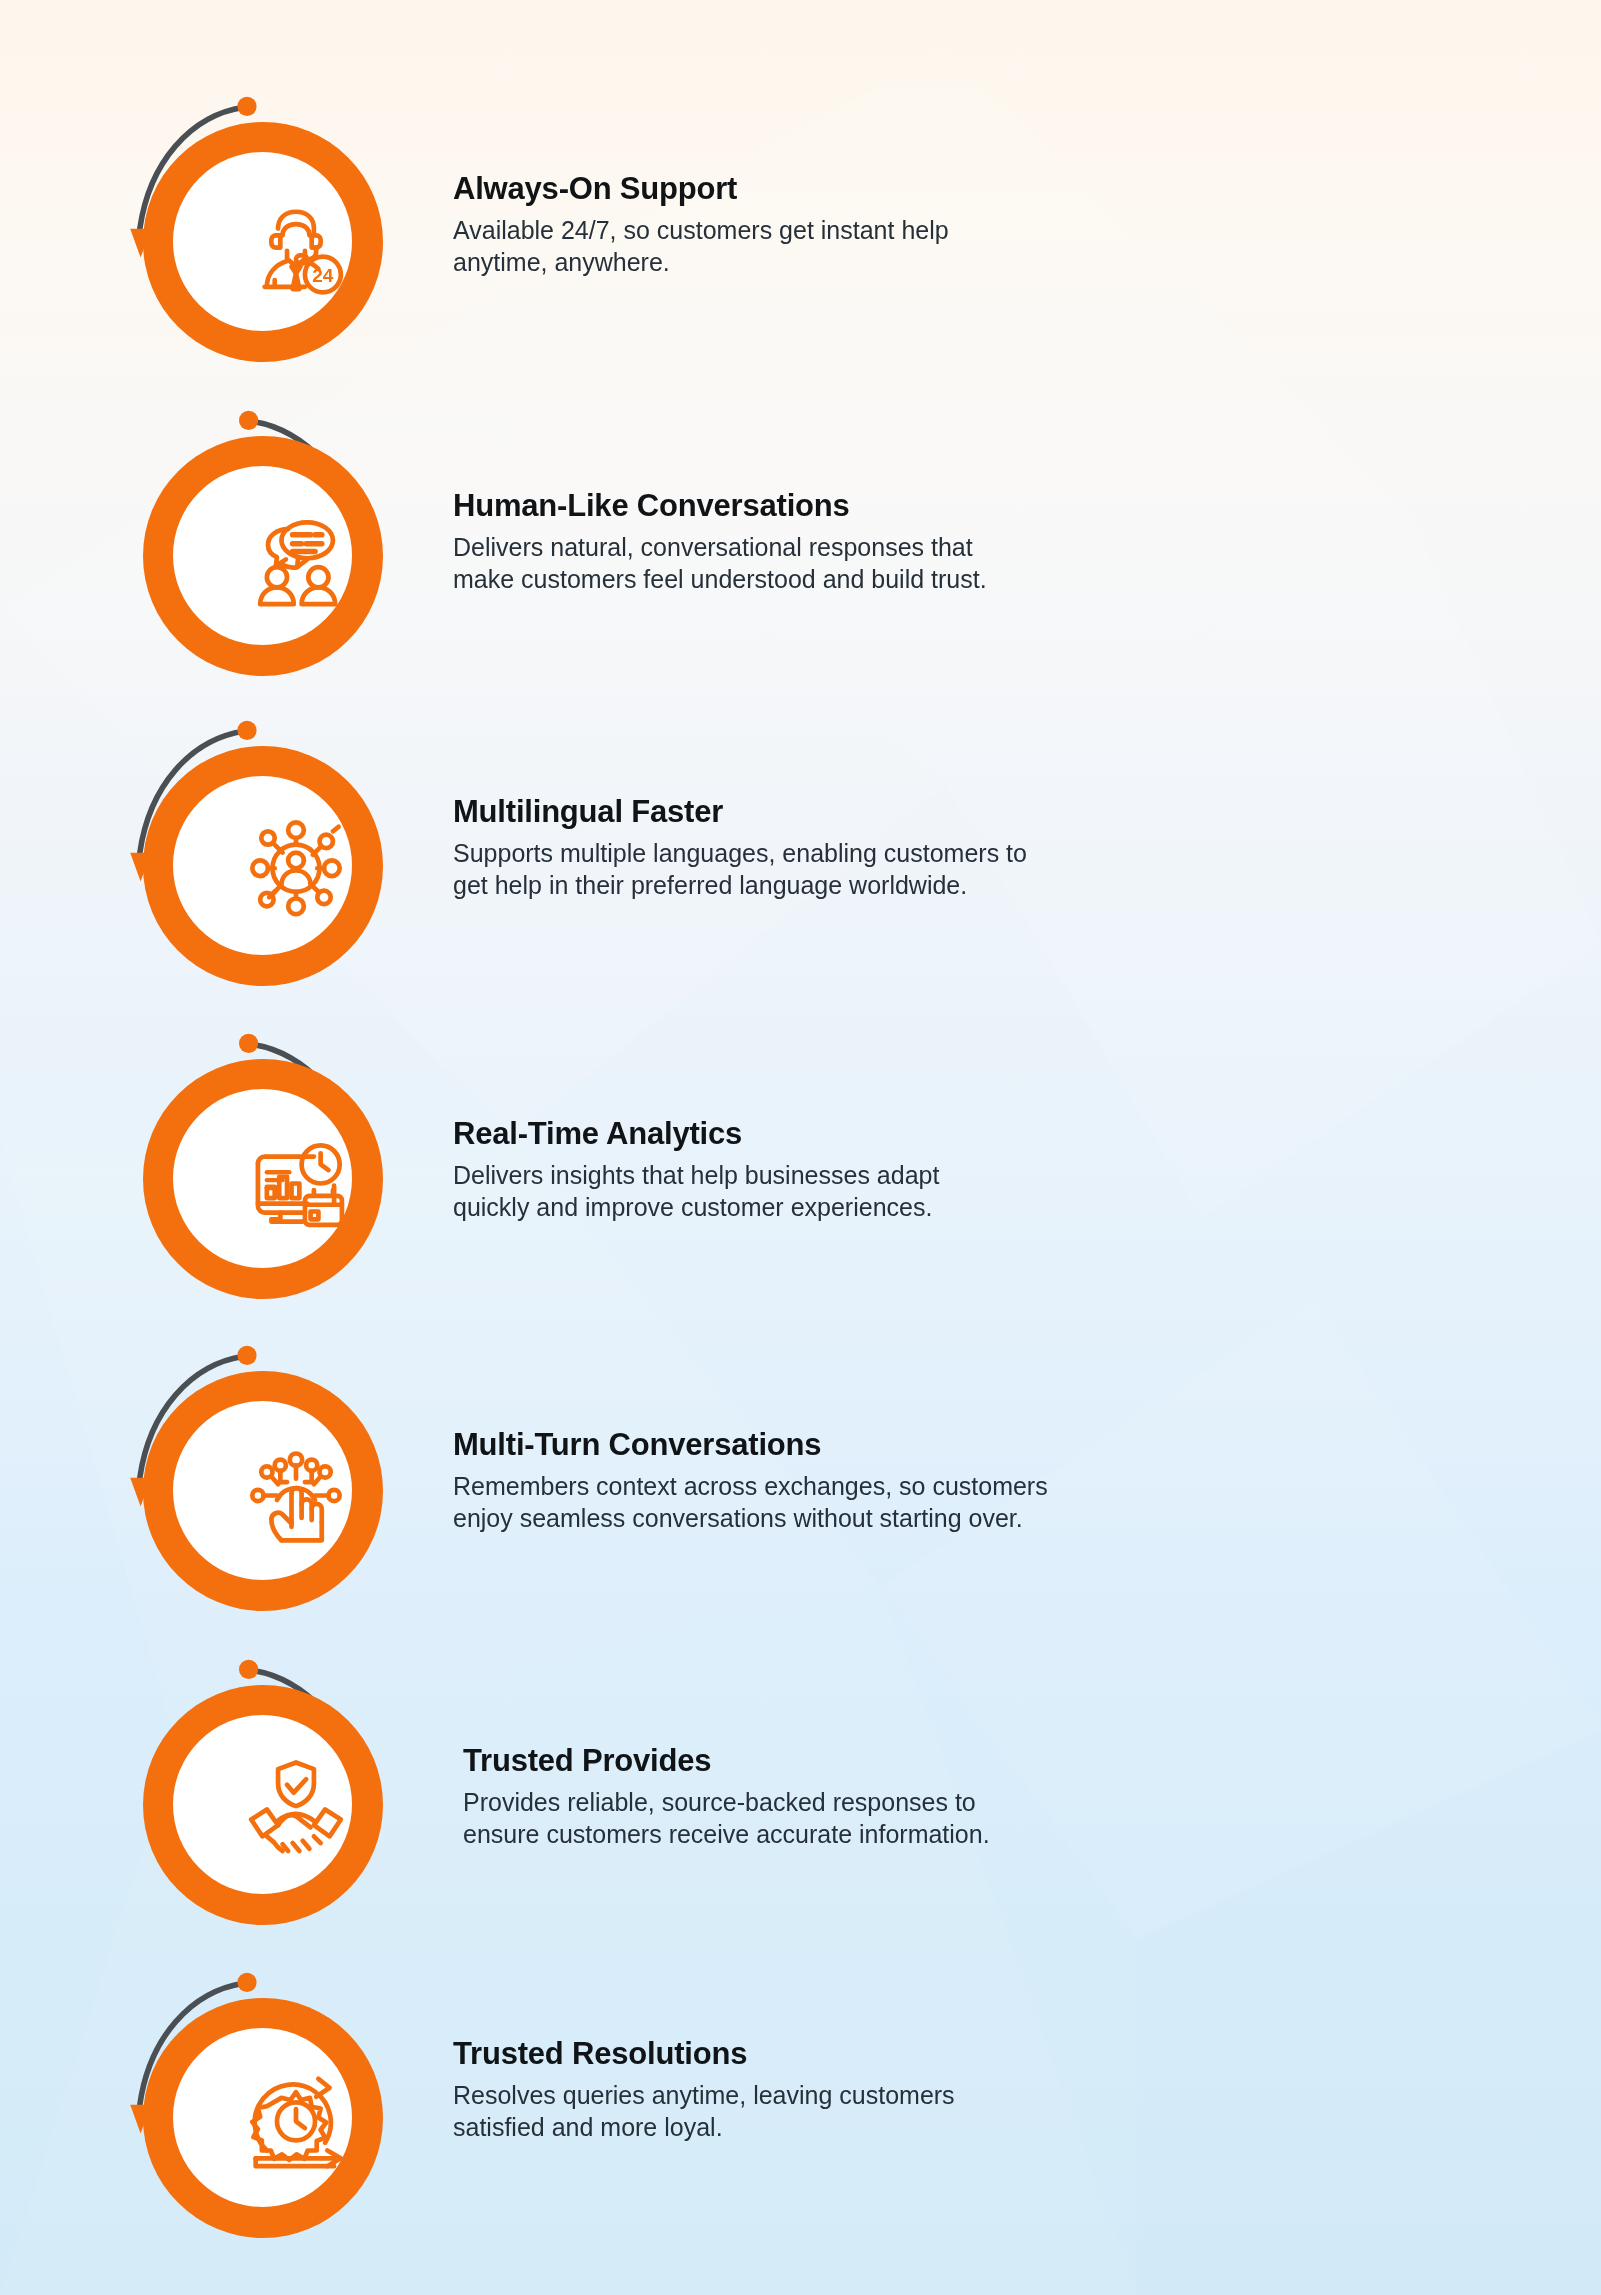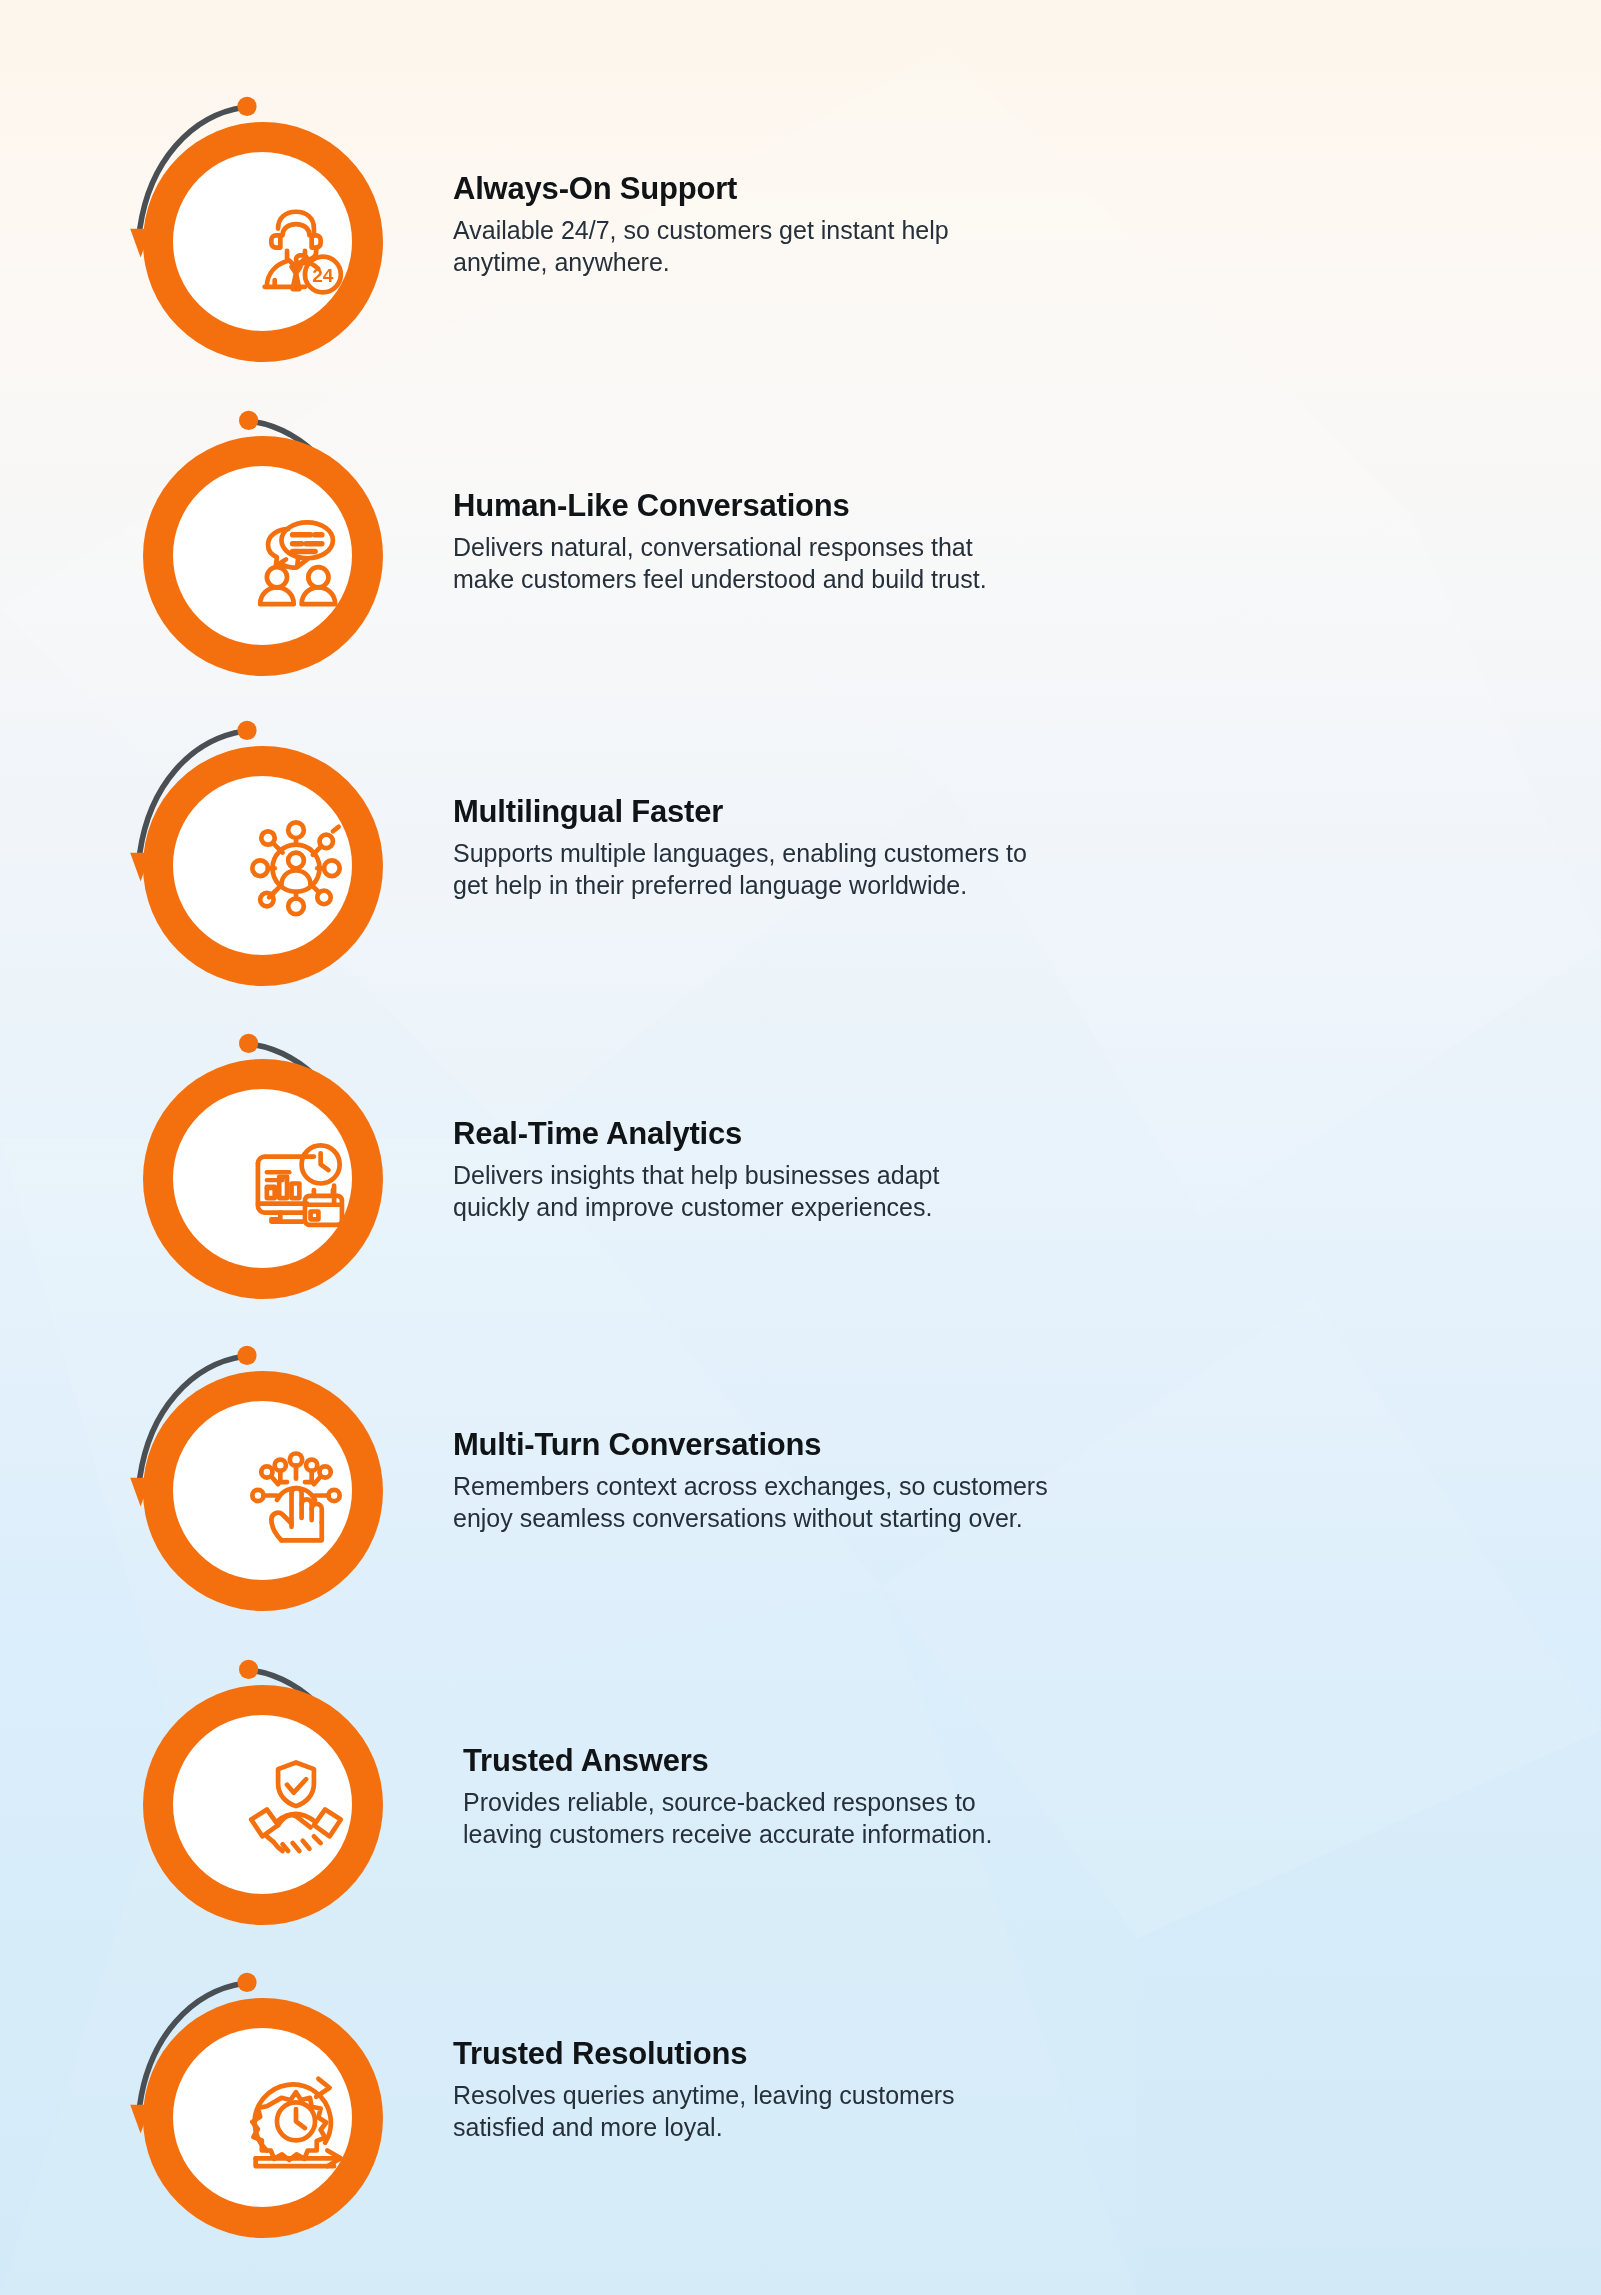--- a/index.html
+++ b/index.html
@@ -298,23 +298,23 @@
    <path d="M24 78l6 5"></path>
    <path d="M30 83c2 3 5 6 8 8"></path>
    <path d="M38 85l5 6"></path>
    <path d="M47 84l6 7"></path>
    <path d="M56 82l6 7"></path>
    <path d="M66 78l6 6"></path>
  </svg>
           </div>
         </div>
         <div class="txt" style="left: 463px; top: 1716px; width: 1073px;">
-          <div class="ttl">Trusted Answers</div>
+          <div class="ttl">Trusted Provides</div>
           <div class="desc">Provides reliable, source-backed responses to
-leaving customers receive accurate information.</div>
+ensure customers receive accurate information.</div>
         </div>
       </div>
       <div class="row" style="top: 0px;">
         <div class="badge" style="left: 143px; top: 1998px;">
           <div class="arrowwrap"><svg viewBox="0 0 420 330" width="336" height="264">
               <path d="M186 24 C120 34 68 92 56 176" fill="none" stroke="#4a4f54" stroke-width="7" stroke-linecap="round"></path>
               <polygon points="44,176 70,176 57,212" fill="#F4700E"></polygon>
               <circle cx="190" cy="23" r="12" fill="#F4700E"></circle>
             </svg></div>
           <div class="ring"></div>

